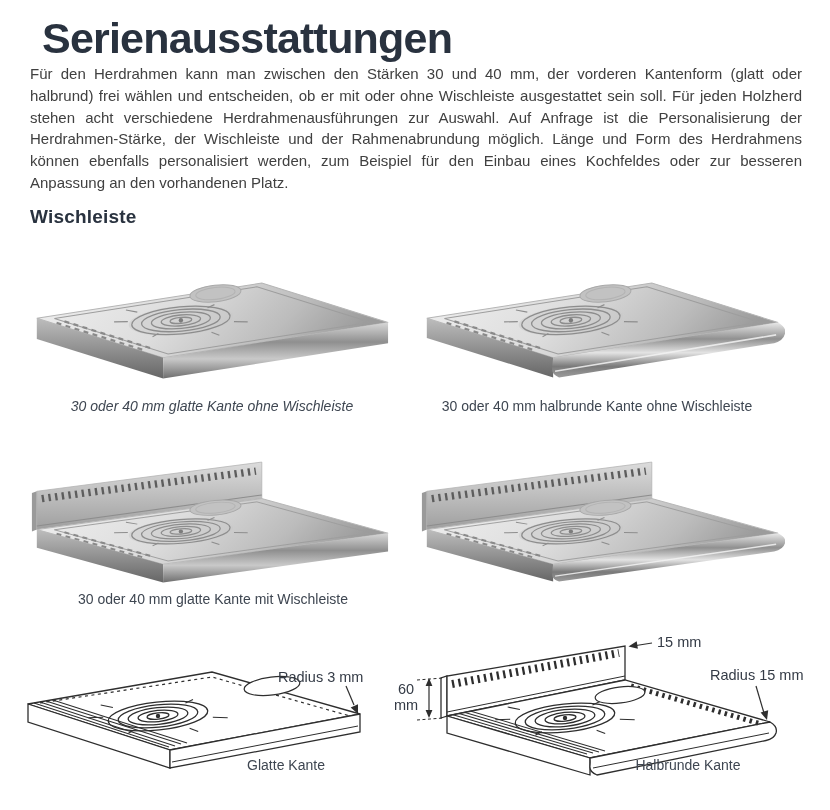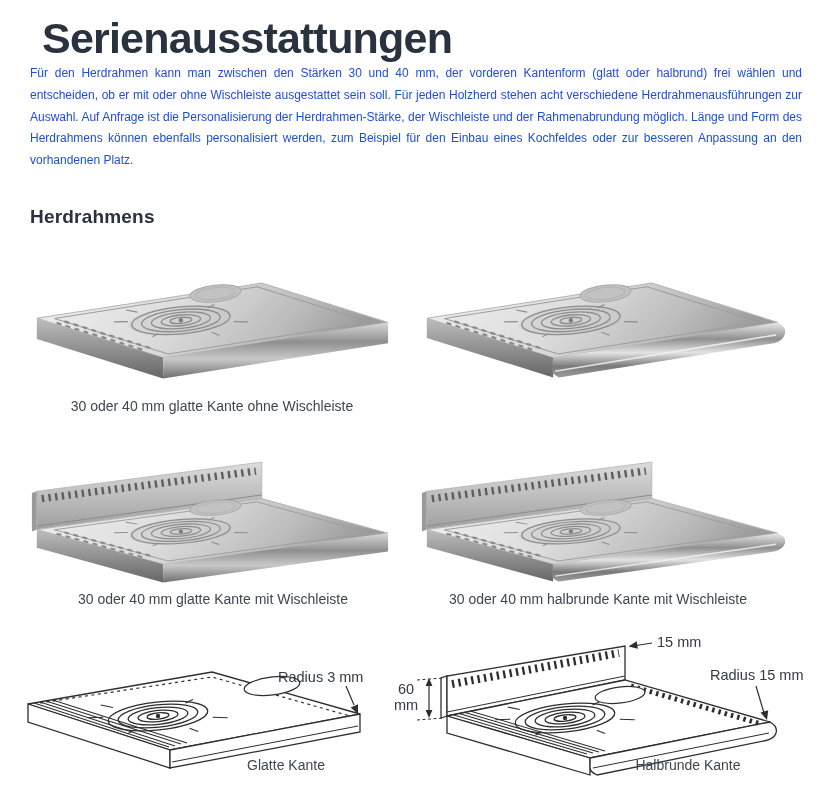--- a/index.html
+++ b/index.html
@@ -7,22 +7,22 @@
     position:relative; width:830px; height:810px; background:#ffffff;
     font-family:"Liberation Sans", sans-serif; overflow:hidden;
   }
   .page-title {
     position:absolute; left:30px; top:2px; margin:12px;
     font-size:43px; font-weight:bold; letter-spacing:-0.8px;
     color:#29323f;
   }
   .intro {
     position:absolute; left:30px; top:63px; width:772px; margin:0;
-    font-size:12px; line-height:21.8px; text-align:justify;
-    color:#1d4ed8;
+    font-size:15px; line-height:21.8px; text-align:justify;
+    color:#404040;
   }
   .section-heading {
     position:absolute; left:30px; top:206px; margin:0;
     font-size:19px; font-weight:bold; color:#29323f; letter-spacing:0.2px;
   }
   svg.fig { position:absolute; }
   .caption {
     position:absolute; transform:translateX(-50%);
     font-size:14px; color:#3e4651; white-space:nowrap;
   }
@@ -32,21 +32,21 @@
   }
   .hidden-defs { position:absolute; width:0; height:0; }
 </style>
 </head>
 <body>
 
 <div class="page">
 
   <h1 class="page-title">Serienausstattungen</h1>
   <p class="intro">Für den Herdrahmen kann man zwischen den Stärken 30 und 40 mm, der vorderen Kantenform (glatt oder halbrund) frei wählen und entscheiden, ob er mit oder ohne Wischleiste ausgestattet sein soll. Für jeden Holzherd stehen acht verschiedene Herdrahmenausführungen zur Auswahl. Auf Anfrage ist die Personalisierung der Herdrahmen-Stärke, der Wischleiste und der Rahmenabrundung möglich. Länge und Form des Herdrahmens können ebenfalls personalisiert werden, zum Beispiel für den Einbau eines Kochfeldes oder zur besseren Anpassung an den vorhandenen Platz.</p>
-  <h2 class="section-heading">Herdrahmens</h2>
+  <h2 class="section-heading">Wischleiste</h2>
 
   <svg class="hidden-defs" aria-hidden="true">
     <defs>
       <linearGradient id="gTop" x1="0" y1="0" x2="1" y2="0.2">
         <stop offset="0" stop-color="#f0f0f0"></stop>
           <stop offset="0.45" stop-color="#dddddd"></stop>
         <stop offset="0.78" stop-color="#bcbcbc"></stop>
           <stop offset="1" stop-color="#9c9c9c"></stop>
       </linearGradient>
       <linearGradient id="gFront" x1="0" y1="0" x2="0" y2="1">
@@ -121,32 +121,32 @@
       </g>
     </defs>
   </svg>
 
   <svg class="fig" style="left:25px; top:254px;" width="370" height="140" viewBox="0 0 375 135" preserveAspectRatio="none">
     <use href="#plate-flat" transform="translate(0,2)"></use>
   </svg>
   <svg class="fig" style="left:415px; top:254px;" width="370" height="140" viewBox="0 0 375 135" preserveAspectRatio="none">
     <use href="#plate-round" transform="translate(0,2)"></use>
   </svg>
-  <div class="caption" style="left:212px; top:398px;">30 oder 40 mm glatte Kante ohne Wischleiste</div>
+  <div class="caption" style="left:212px; top:398px;font-style:italic;">30 oder 40 mm glatte Kante ohne Wischleiste</div>
+  <div class="caption" style="left:597px; top:398px;">30 oder 40 mm halbrunde Kante ohne Wischleiste</div>
 
   <svg class="fig" style="left:25px; top:442px;" width="370" height="146" viewBox="0 0 375 160" preserveAspectRatio="none">
     <use href="#rail"></use>
     <use href="#plate-flat" transform="translate(0,36)"></use>
   </svg>
   <svg class="fig" style="left:415px; top:442px;" width="370" height="146" viewBox="0 0 375 160" preserveAspectRatio="none">
     <use href="#rail"></use>
     <use href="#plate-round" transform="translate(0,36)"></use>
   </svg>
   <div class="caption" style="left:213px; top:591px;">30 oder 40 mm glatte Kante mit Wischleiste</div>
-  <div class="caption" style="left:598px; top:591px;">30 oder 40 mm halbrunde Kante mit Wischleiste</div>
 
   <svg class="fig" style="left:20px; top:626px;" width="365" height="150" viewBox="0 0 365 150" preserveAspectRatio="none">
     <g transform="translate(0,20)" stroke="#2e2e2e" fill="none" stroke-width="1.3">
       <polygon points="8,58 192,26 340,68 150,104" fill="#ffffff"></polygon>
       <polygon points="8,58 150,104 150,122 8,76" fill="#ffffff"></polygon>
       <polygon points="150,104 340,68 340,86 150,122" fill="#ffffff"></polygon>
       <line x1="152" y1="116" x2="338" y2="80" stroke-width="1"></line>
       <g stroke-width="1.05">
         <line x1="14" y1="57" x2="149" y2="101"></line>
         <line x1="20" y1="55.9" x2="155" y2="100"></line>

